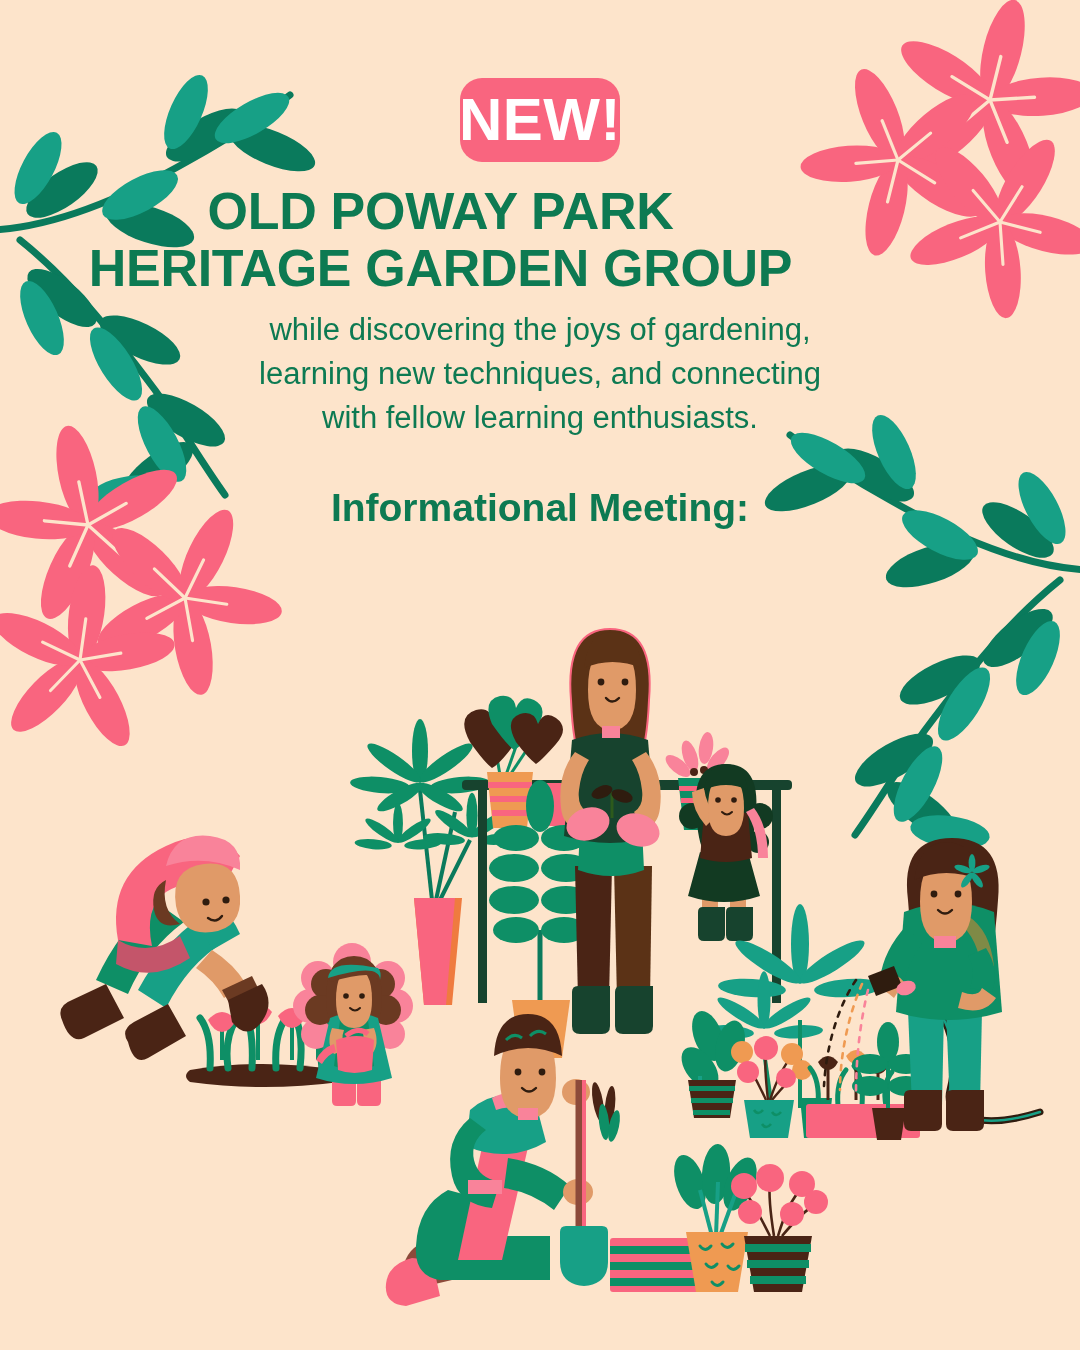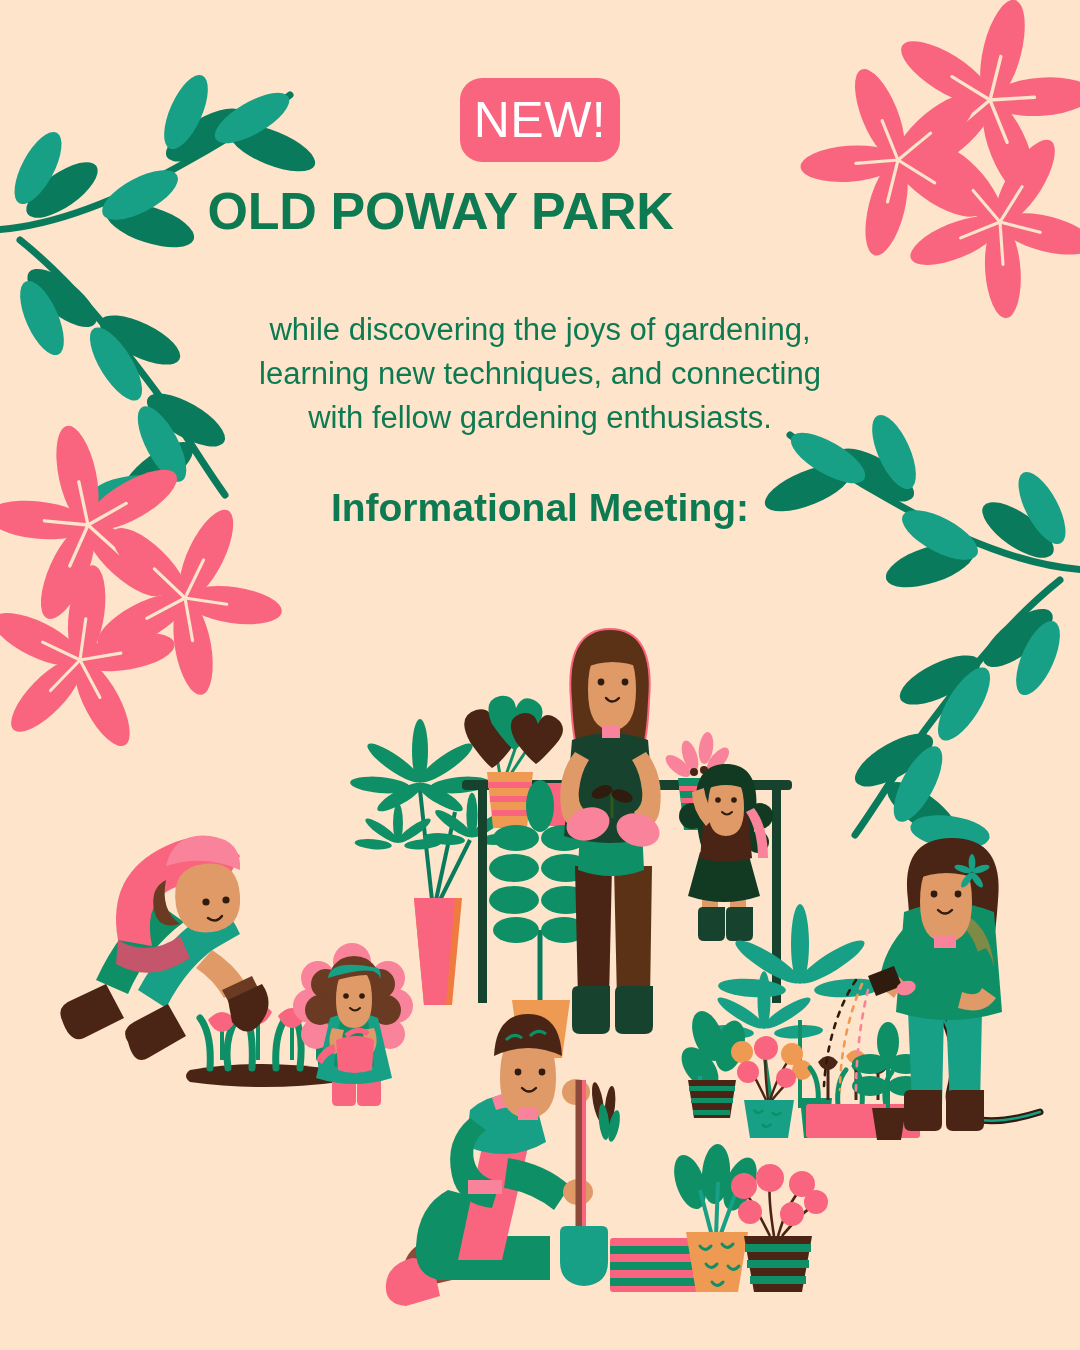--- a/index.html
+++ b/index.html
@@ -14,21 +14,21 @@
 
   
   .textwrap{position:absolute;left:0;top:0;width:1080px;text-align:center;}
 
   .badge{
     position:absolute;left:460px;top:78px;width:160px;height:84px;
     background:#f9657f;border-radius:22px;
     display:flex;align-items:center;justify-content:center;
   }
   .badge span{
-    color:#ffffff;font-size:50px;font-weight:400;letter-spacing:0.5px;
+    color:#ffffff;font-size:60px;font-weight:700;letter-spacing:0.5px;
     line-height:1;
   }
 
   .title{
     position:absolute;left:0;top:183px;width:881px;
     color:#0d7a52;font-size:52px;font-weight:700;line-height:1.10;
     letter-spacing:-0.3px;
   }
   .title .l2{display:block;}
 
@@ -149,26 +149,27 @@
   </svg>
 
   <div class="textwrap">
 
     <div class="badge">
       <span>NEW!</span>
     </div>
 
     <div class="title">
       <span class="l1">OLD POWAY PARK</span>
+      <span class="l2">HERITAGE GARDEN GROUP</span>
     </div>
 
     <div class="desc">
       <span>while discovering the joys of gardening,</span>
       <span>learning new techniques, and connecting</span>
-      <span>with fellow gardening enthusiasts.</span>
+      <span>with fellow learning enthusiasts.</span>
     </div>
 
     <div class="meet">
       <span>Informational Meeting:</span>
     </div>
   </div>
 
   <svg class="layer" viewBox="0 0 1080 1350" width="1080" height="1350">
     <g>
 

